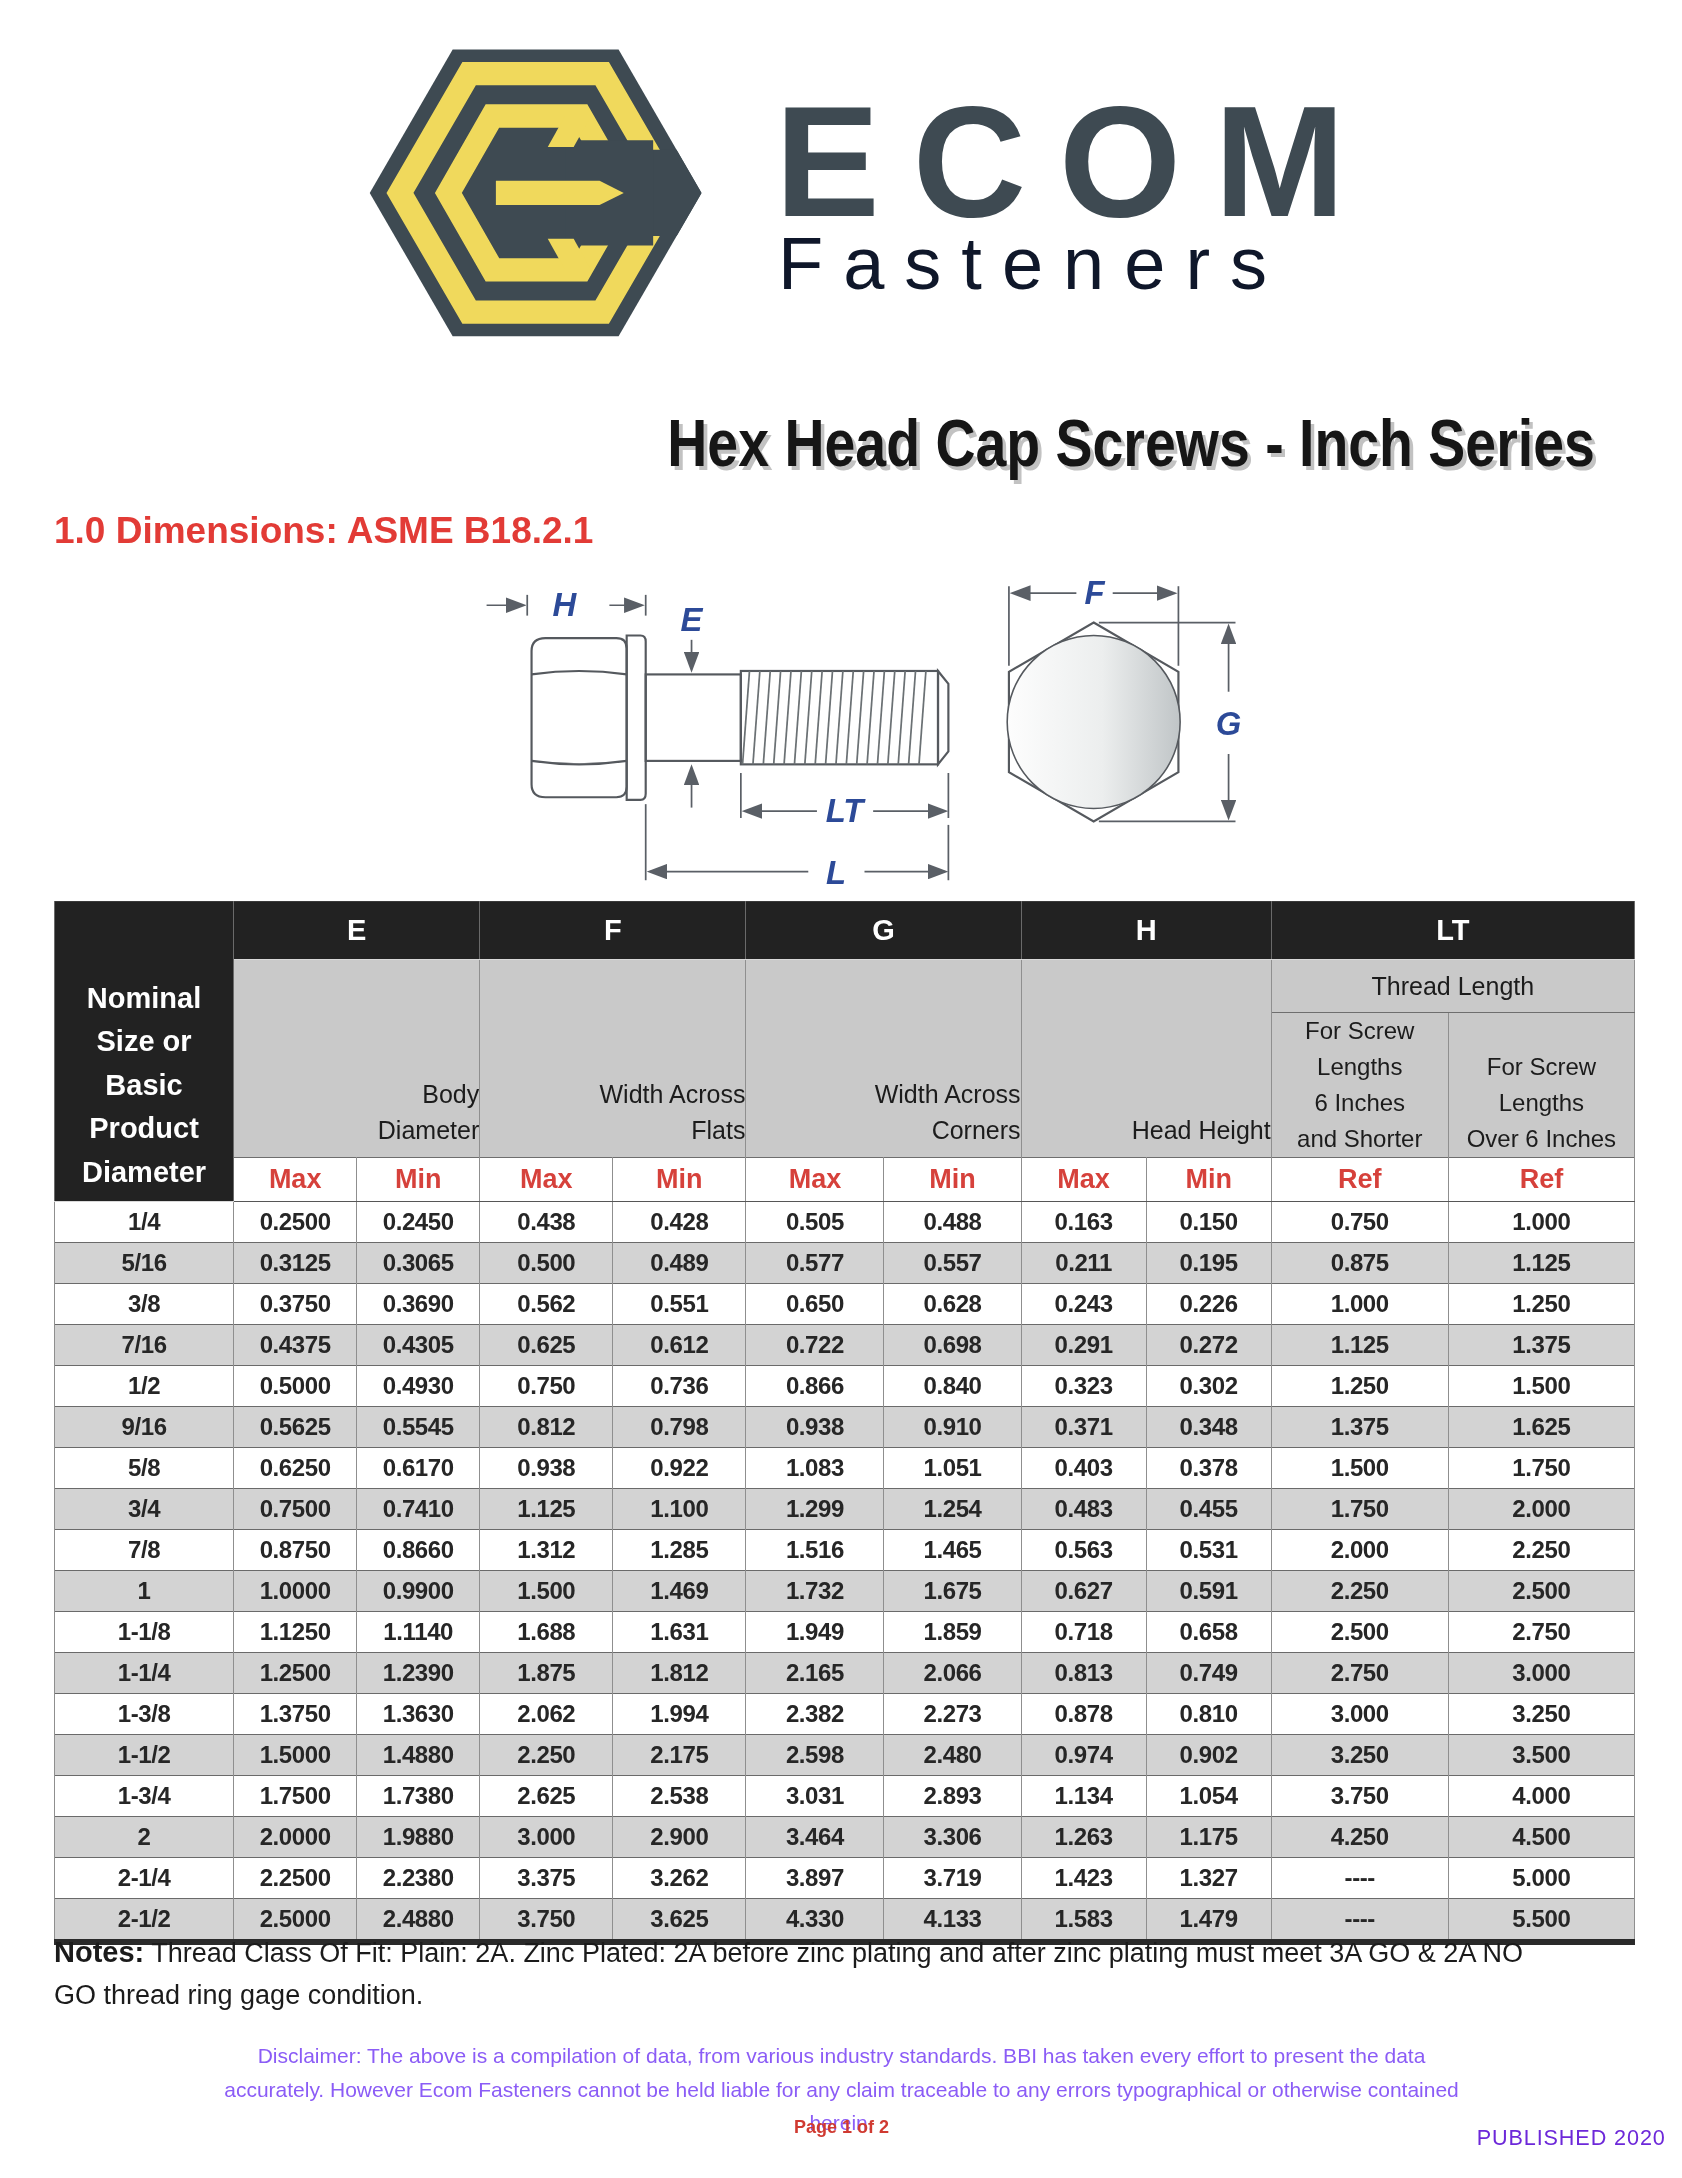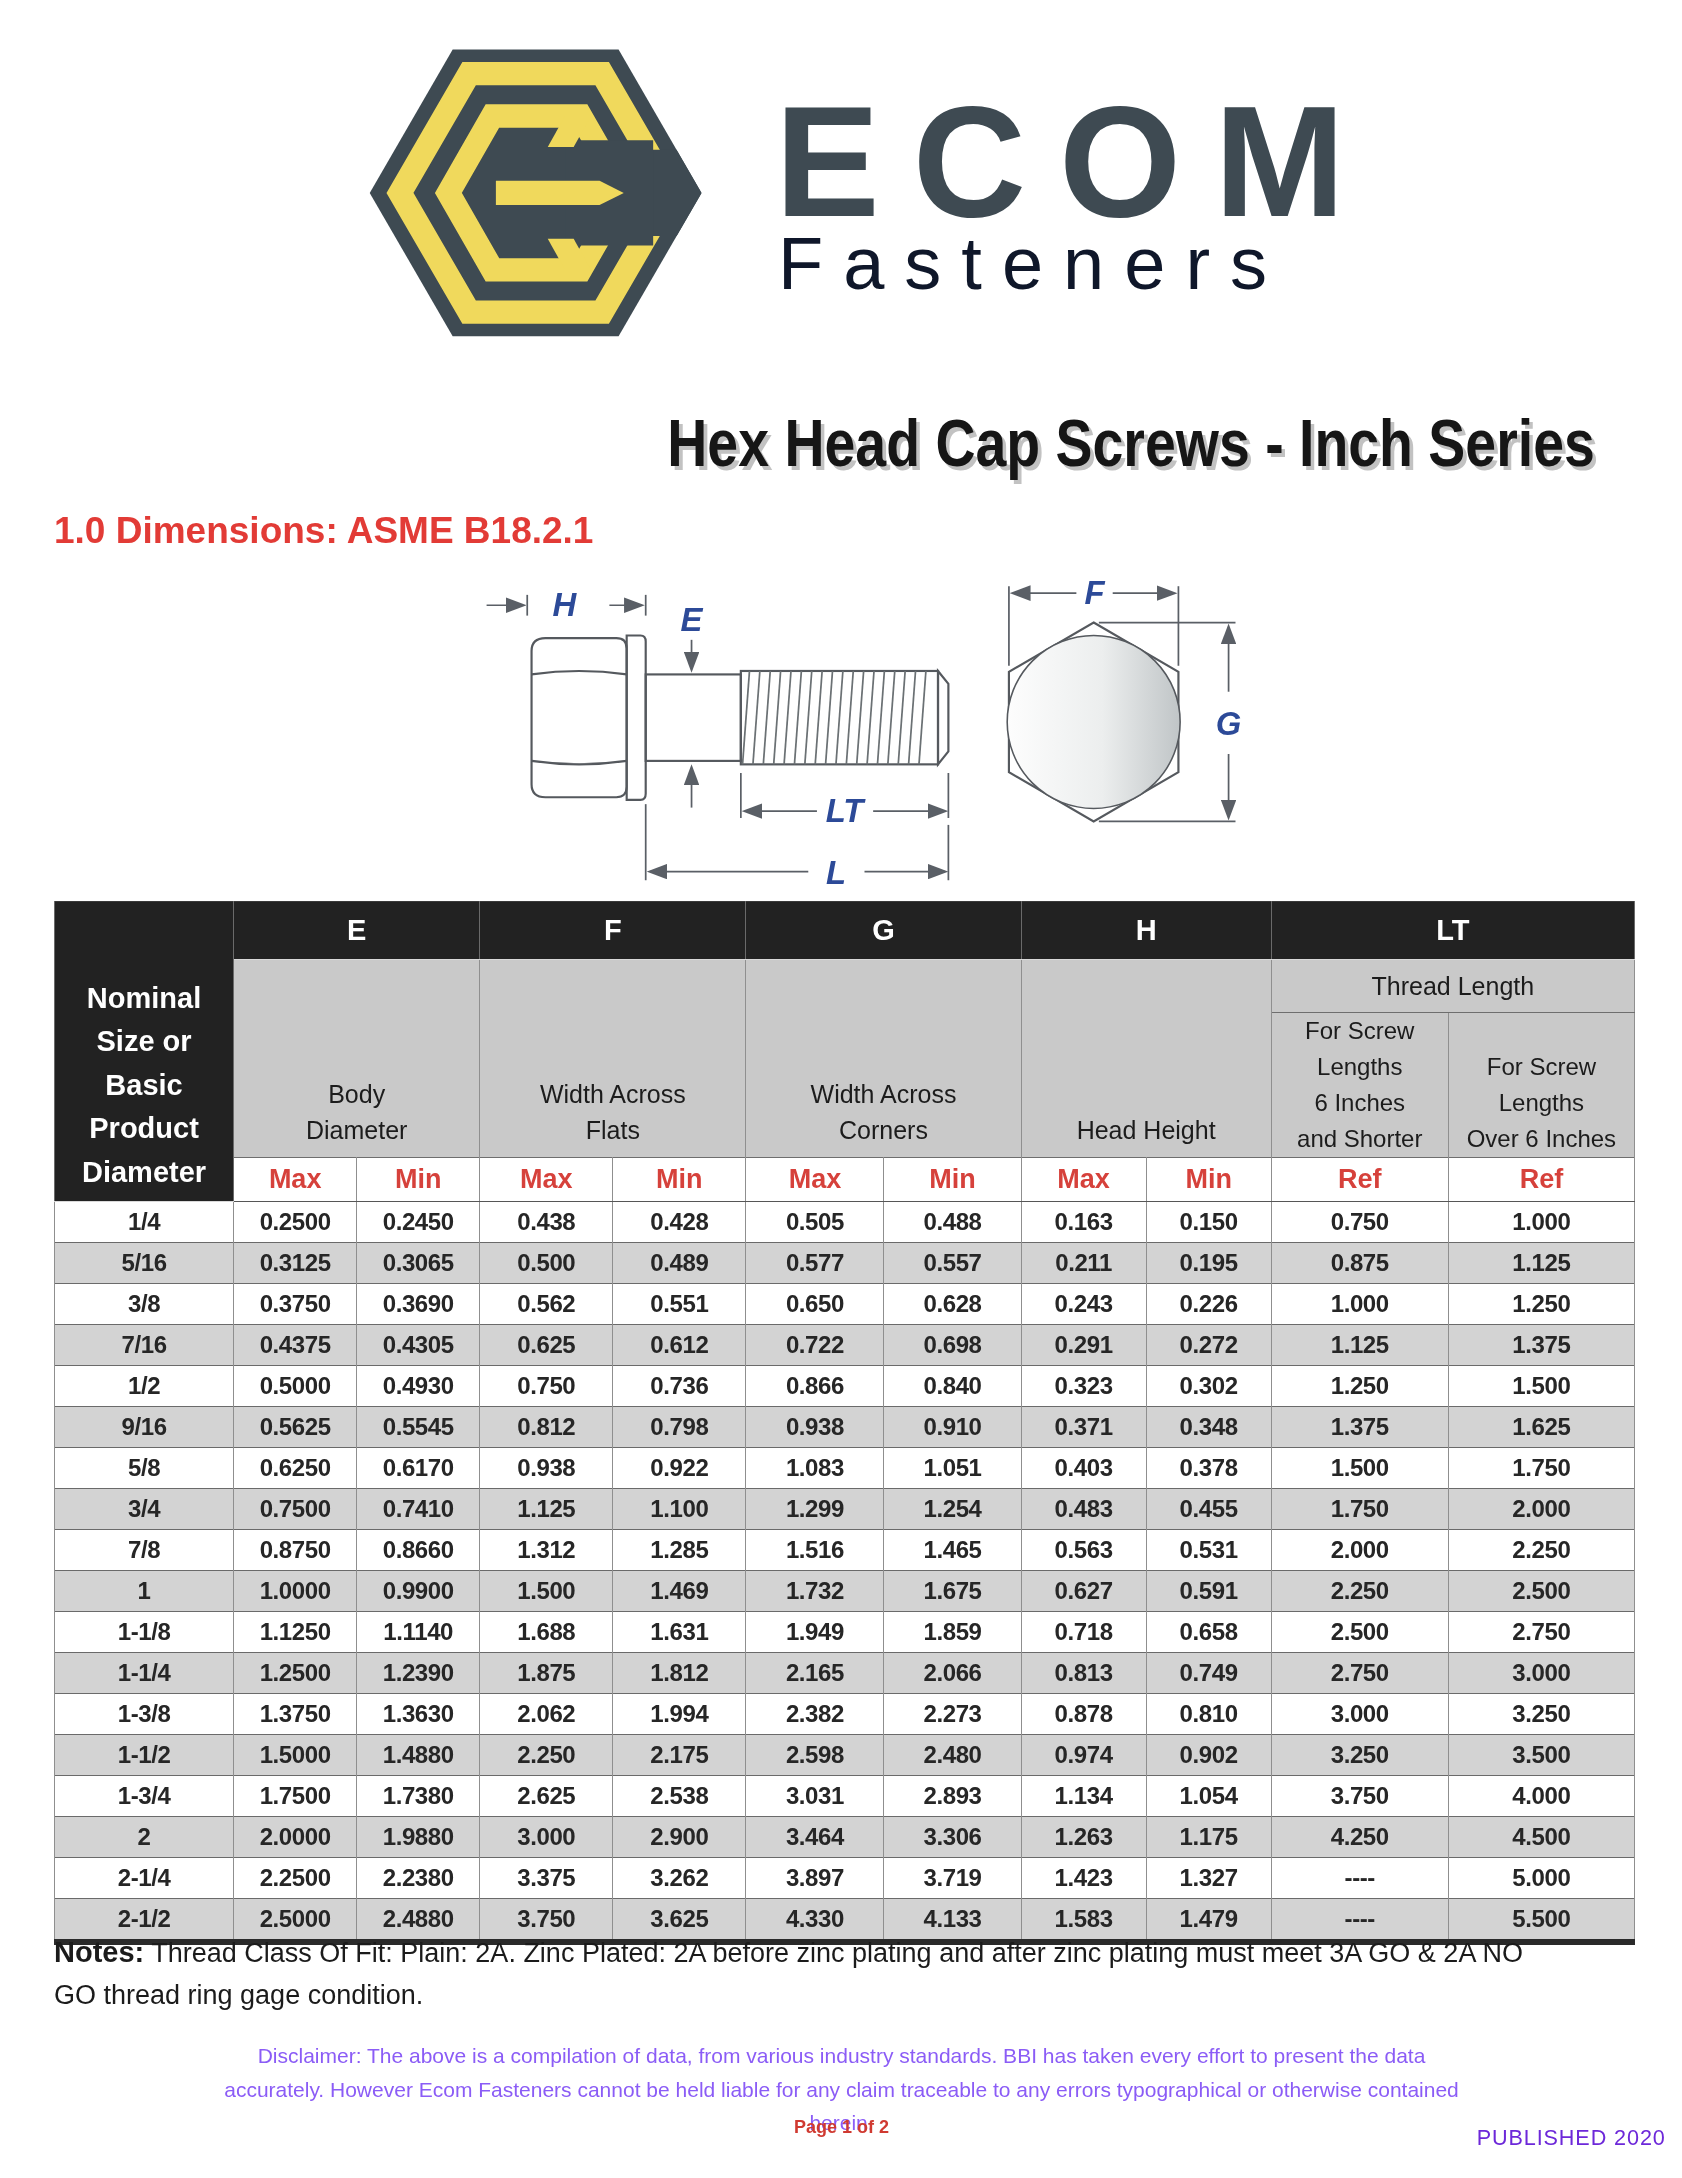--- a/index.html
+++ b/index.html
@@ -32,21 +32,21 @@
   .spec-table{position:absolute;left:54px;top:901px;width:1581px;border-collapse:collapse;
     table-layout:fixed;}
   .spec-table td,.spec-table th{padding:0;text-align:center;vertical-align:middle;
     border-left:0.9px solid #8f8f8f;border-right:0.9px solid #8f8f8f;overflow:hidden;}
   .spec-table{border:1.7px solid #3a3a3a;border-bottom:6px solid #2a2a2a;}
   tr.h1 th{background:#222222;color:#ffffff;font-size:29px;font-weight:700;
     height:57px;border-left:0.9px solid #6a6a6a;border-right:0.9px solid #6a6a6a;border-bottom:1.7px solid #d9d9d9;}
   th.corner{background:#222222;color:#ffffff;font-size:25px;font-weight:700;line-height:1.5;
     vertical-align:bottom;padding-bottom:7px;border-bottom:none;}
   tr.h2 th, tr.h3 th{background:#c9c9c9;color:#1c1c1c;font-weight:400;}
-  th.group{font-size:25px;line-height:1.45;vertical-align:bottom;padding-bottom:8.6px;}
+  th.group{font-size:25px;line-height:1.45;vertical-align:bottom;padding-bottom:8.6px;text-align:right;}
   th.tl-band{font-size:25px;height:52px;border-bottom:1.7px solid #6e6e6e;}
   th.lt-sub{font-size:24px;line-height:1.5;vertical-align:bottom;padding-bottom:0;}
   tr.h4 td{background:#ffffff;color:#d6413b;font-size:27px;font-weight:700;height:43px;
     border-top:1.7px solid #6e6e6e;border-bottom:1.7px solid #565656;}
   tbody td{font-size:24px;font-weight:700;color:#262626;height:40px;
     border-top:1.7px solid #6a6a6a;letter-spacing:-0.4px;}
   tbody tr:nth-child(even) td{background:#d3d3d3;}
   tbody tr:nth-child(odd) td{background:#ffffff;}
 
   

